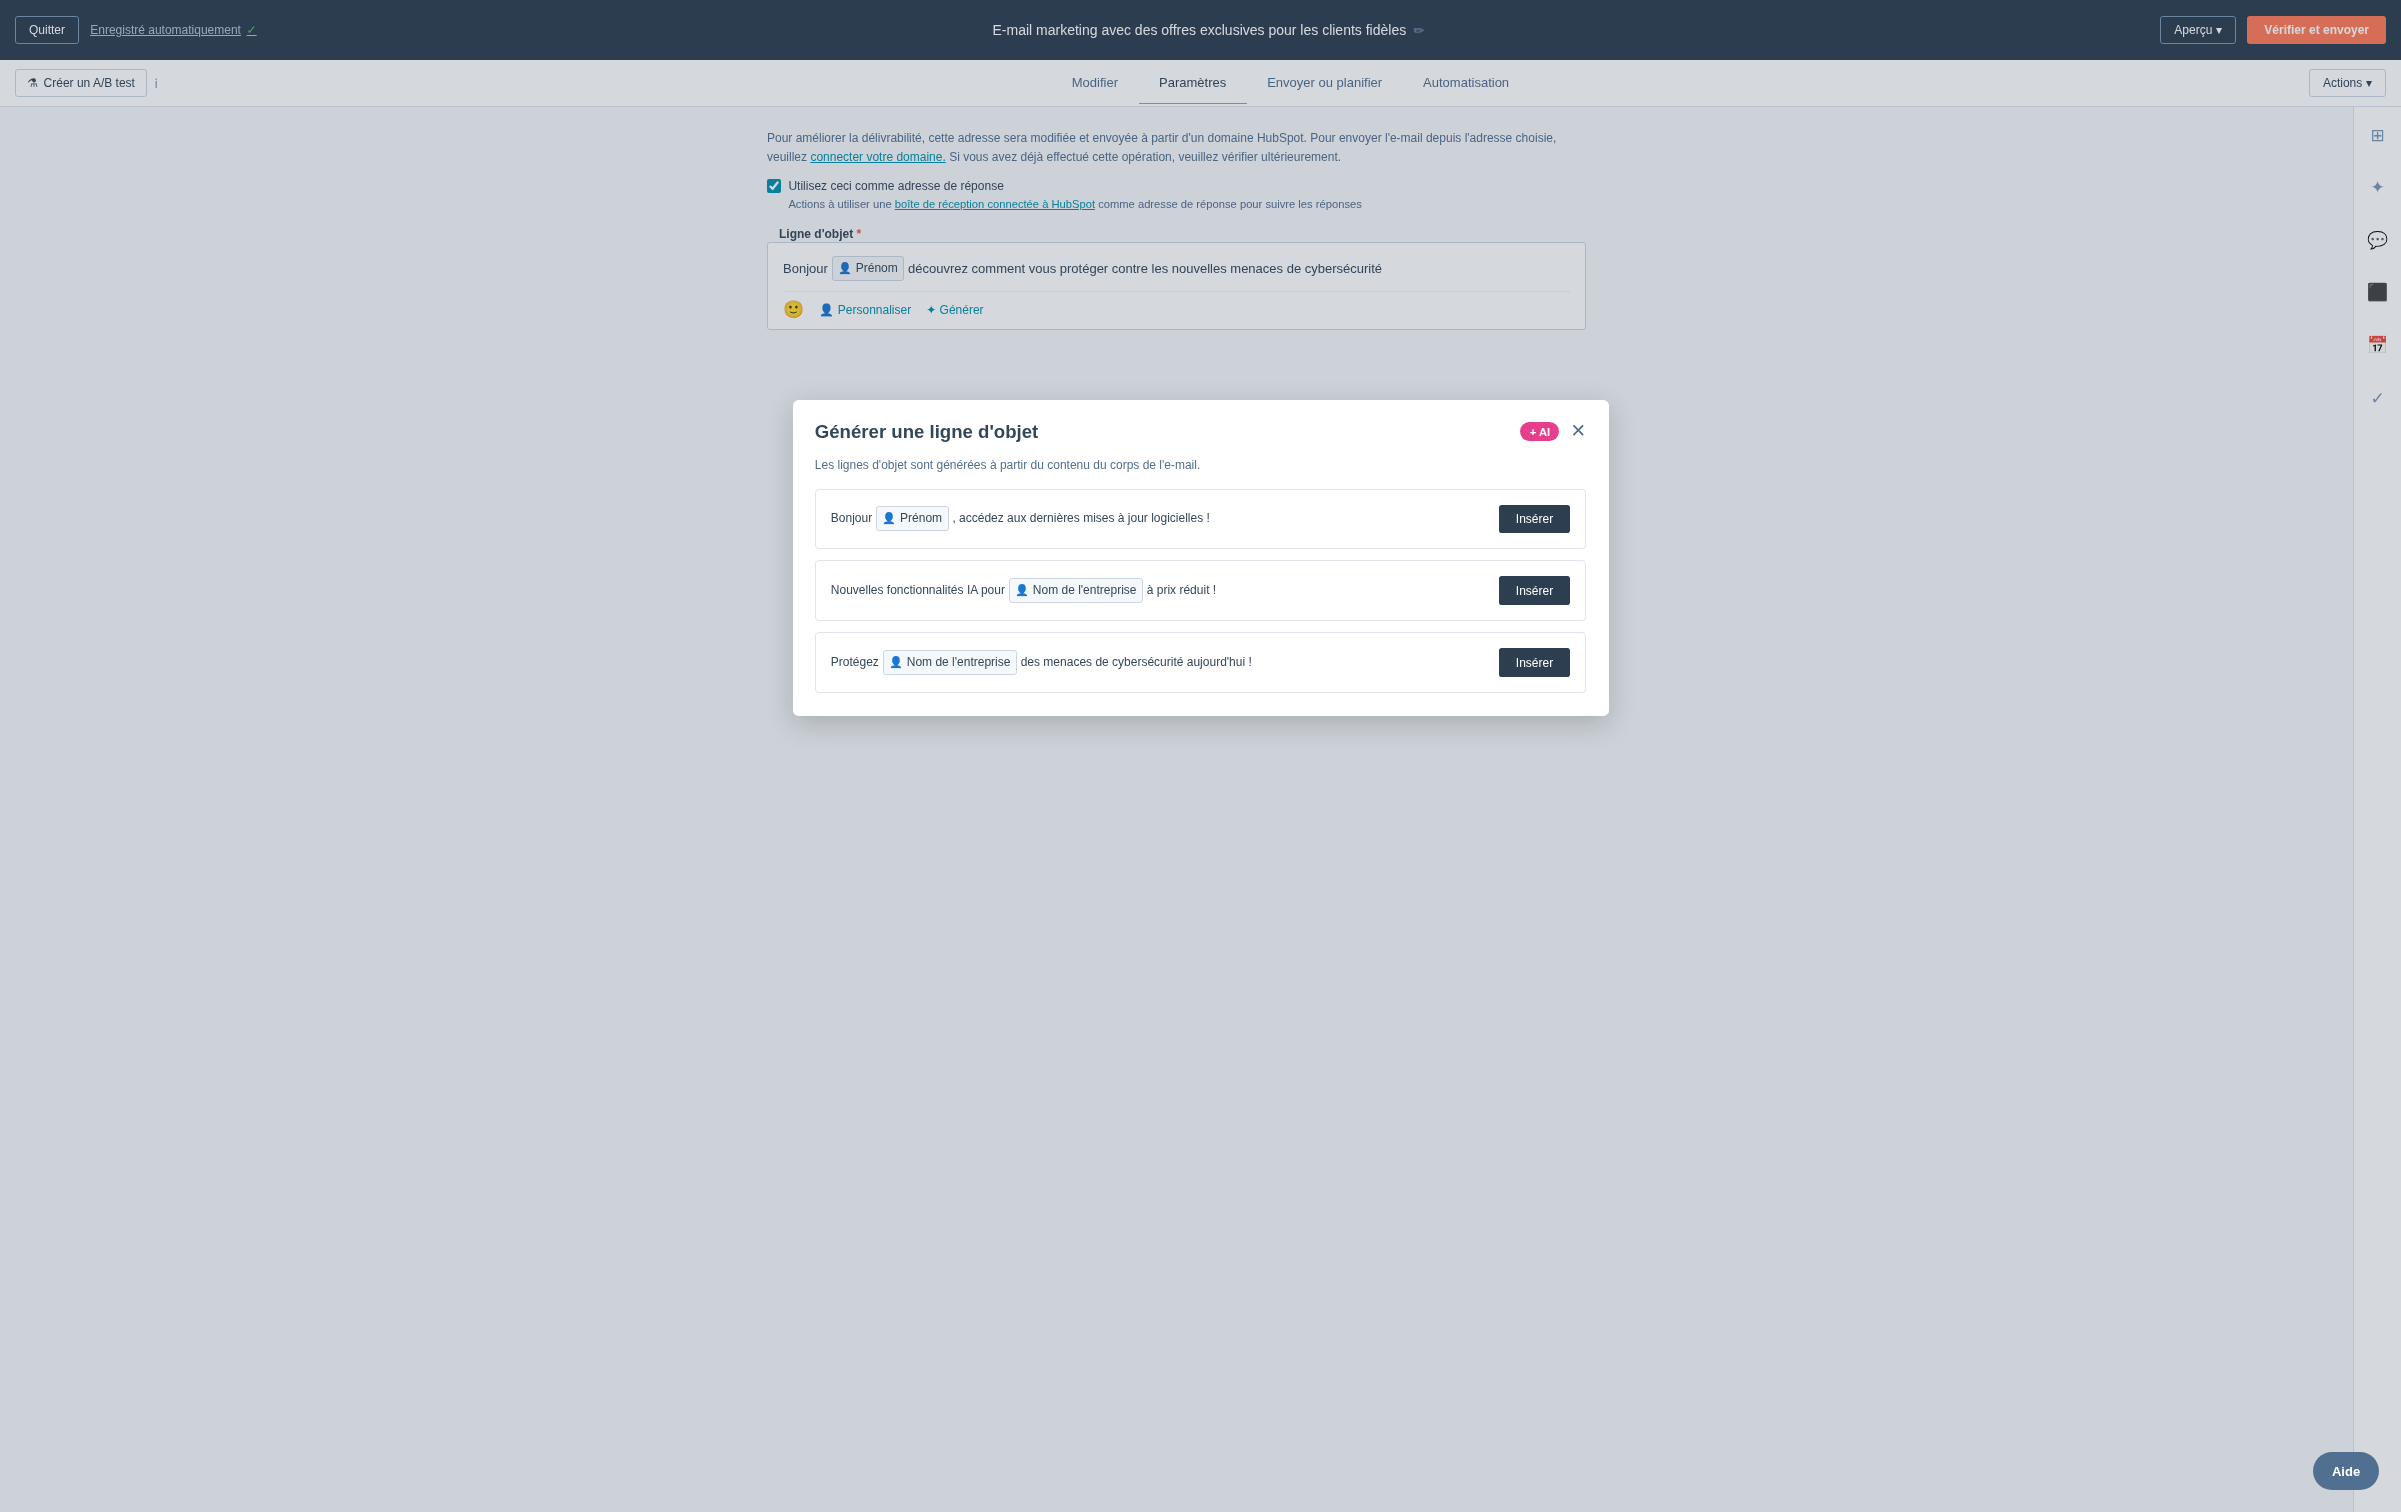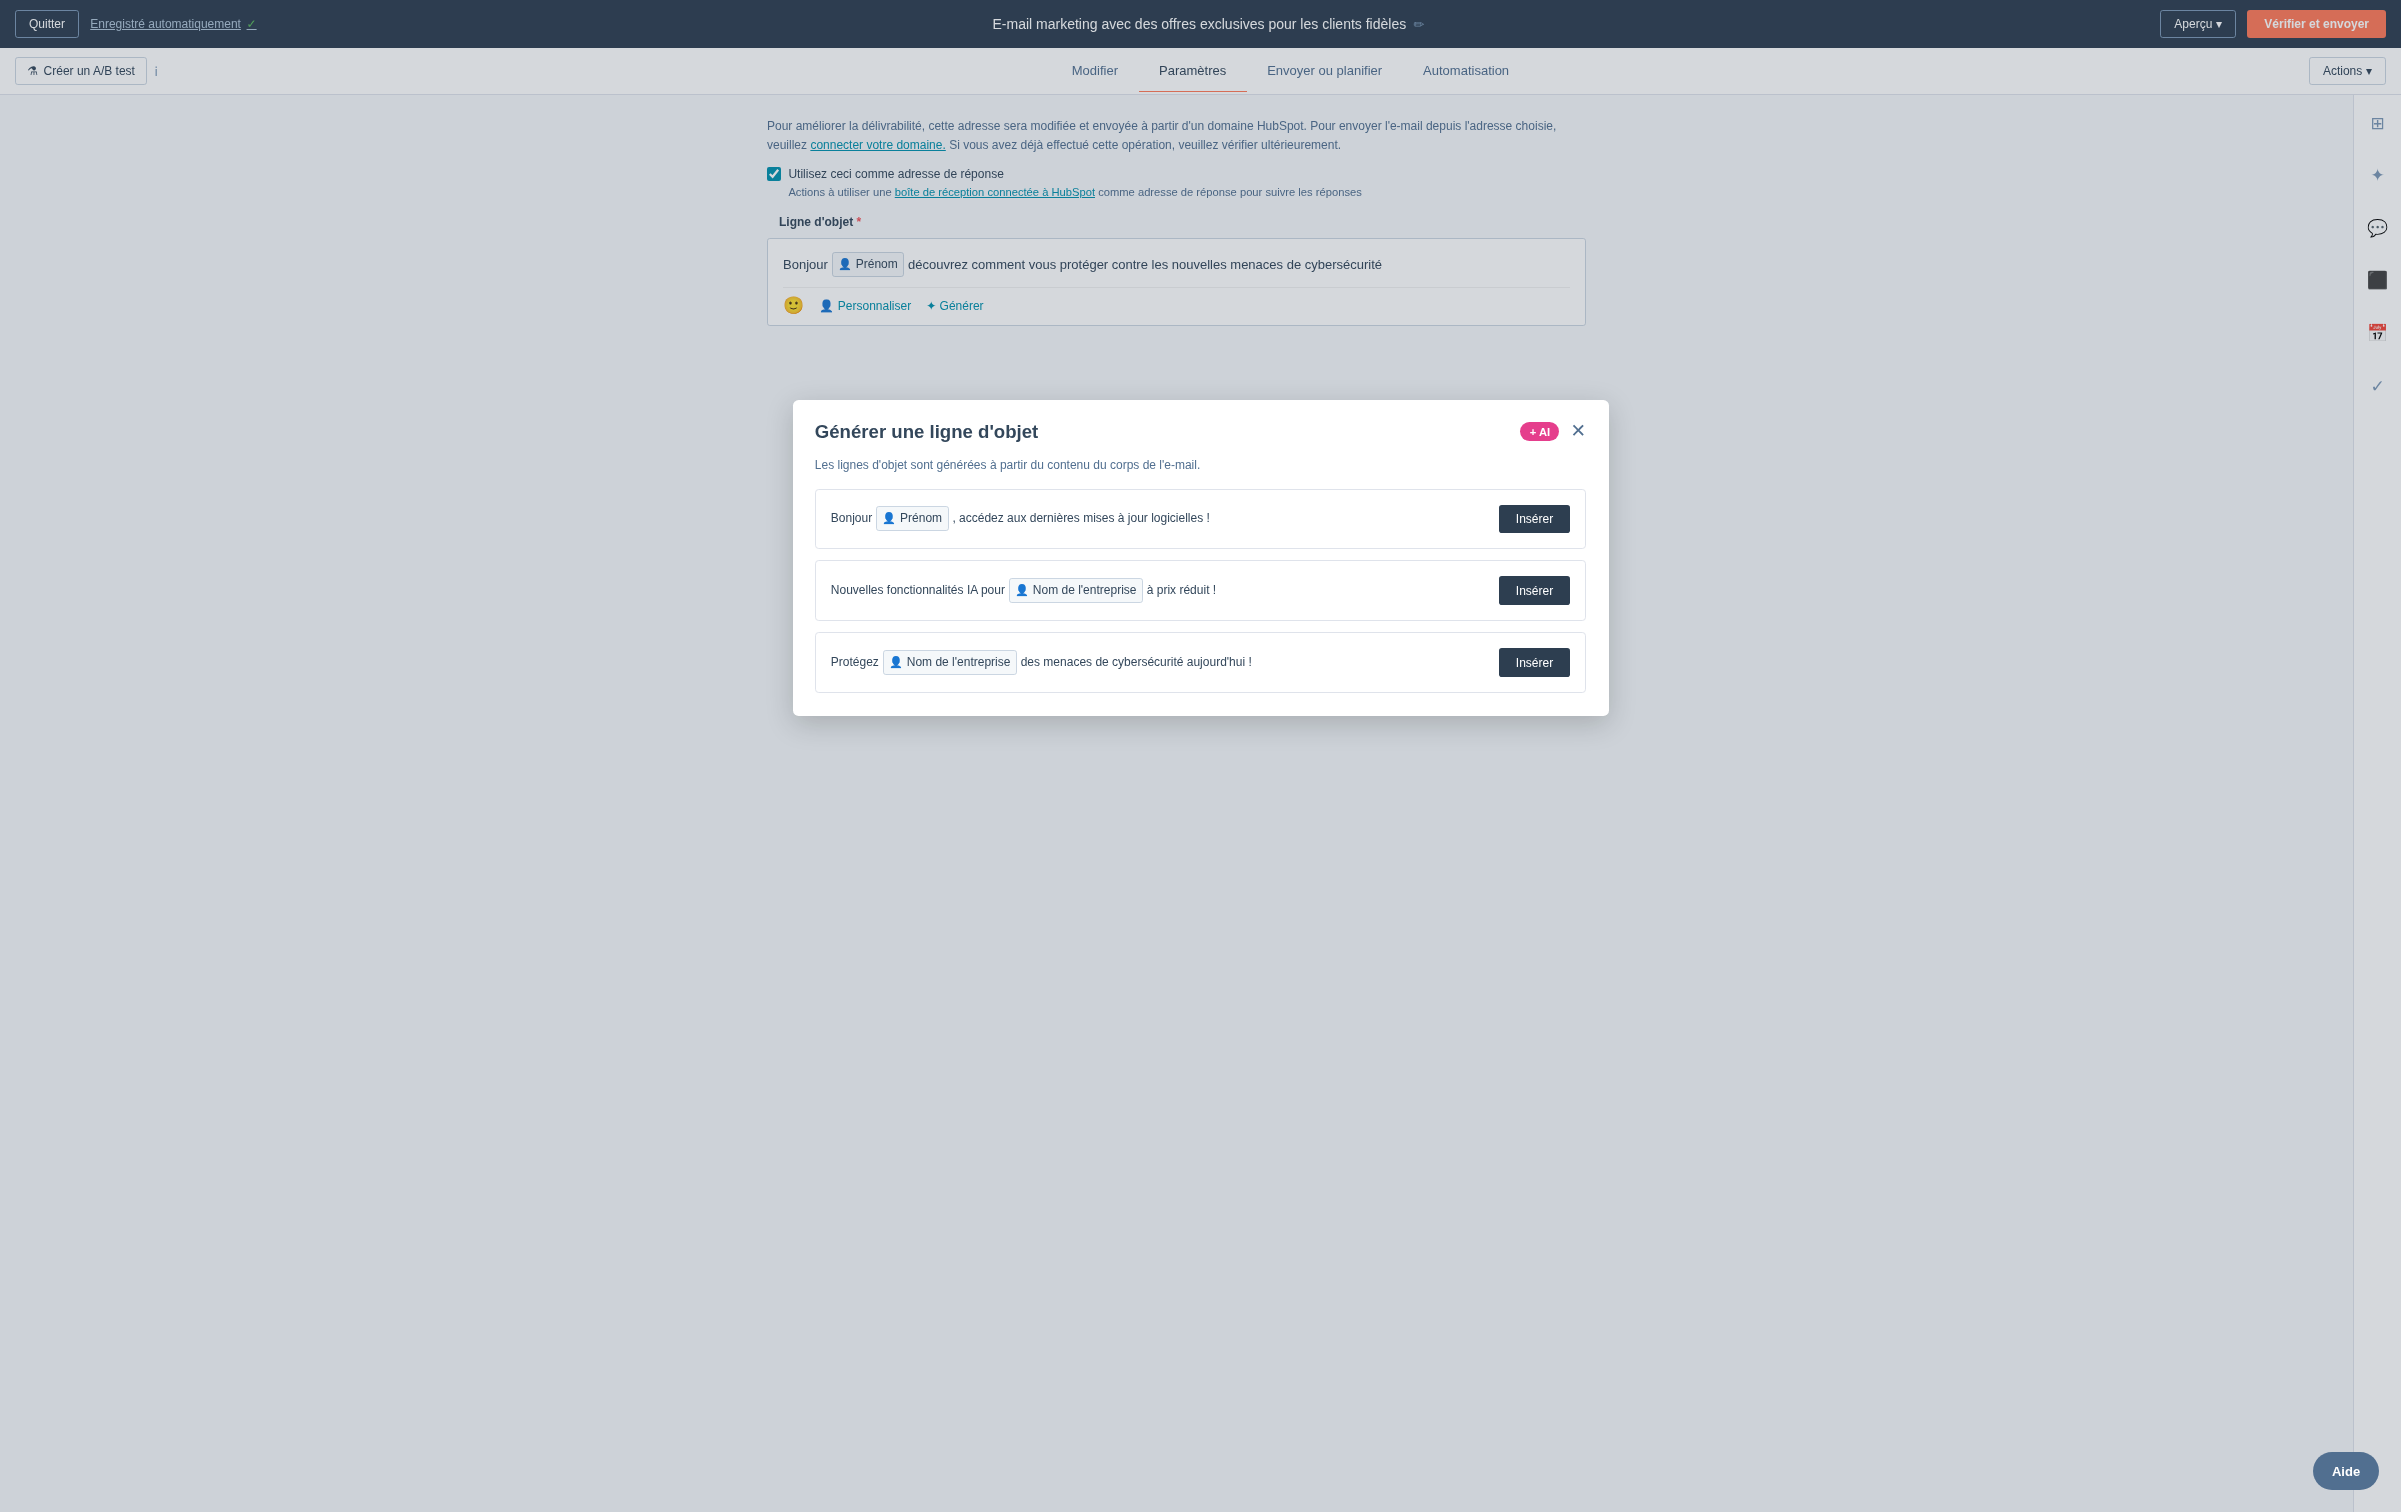--- a/index.html
+++ b/index.html
@@ -4,21 +4,21 @@
   <style>
     * { box-sizing: border-box; margin: 0; padding: 0; }
     body { font-family: -apple-system, BlinkMacSystemFont, 'Segoe UI', Helvetica, Arial, sans-serif; background: #f5f8fa; font-size: 13px; color: #33475b; }
 
     
     .topbar {
       background: #2d3e50;
       display: flex;
       align-items: center;
       padding: 0 15px;
-      height: 48px;
+      height: 60px;
       gap: 11.2px;
       position: relative;
     }
     .topbar-quit {
       border: 0.9px solid #7c98b6;
       background: transparent;
       color: #fff;
       padding: 5.6px 13px;
       border-radius: 2.8px;
       cursor: pointer;
@@ -186,21 +186,21 @@
       color: #516f90;
       margin-left: 21.4px;
       margin-bottom: 17px;
     }
 
     
     .field-label {
       font-size: 12px;
       font-weight: 600;
       color: #33475b;
-      margin-bottom: 9px;
+      margin-bottom: 1px;
       padding-left: 12px;
     }
     .field-label .required { color: #f2545b; }
     .subject-box {
       background: #fff;
       border: 0.9px solid #cbd6e2;
       border-radius: 2.8px;
       padding: 13px 15px 9.3px;
       min-height: 84px;
       position: relative;

